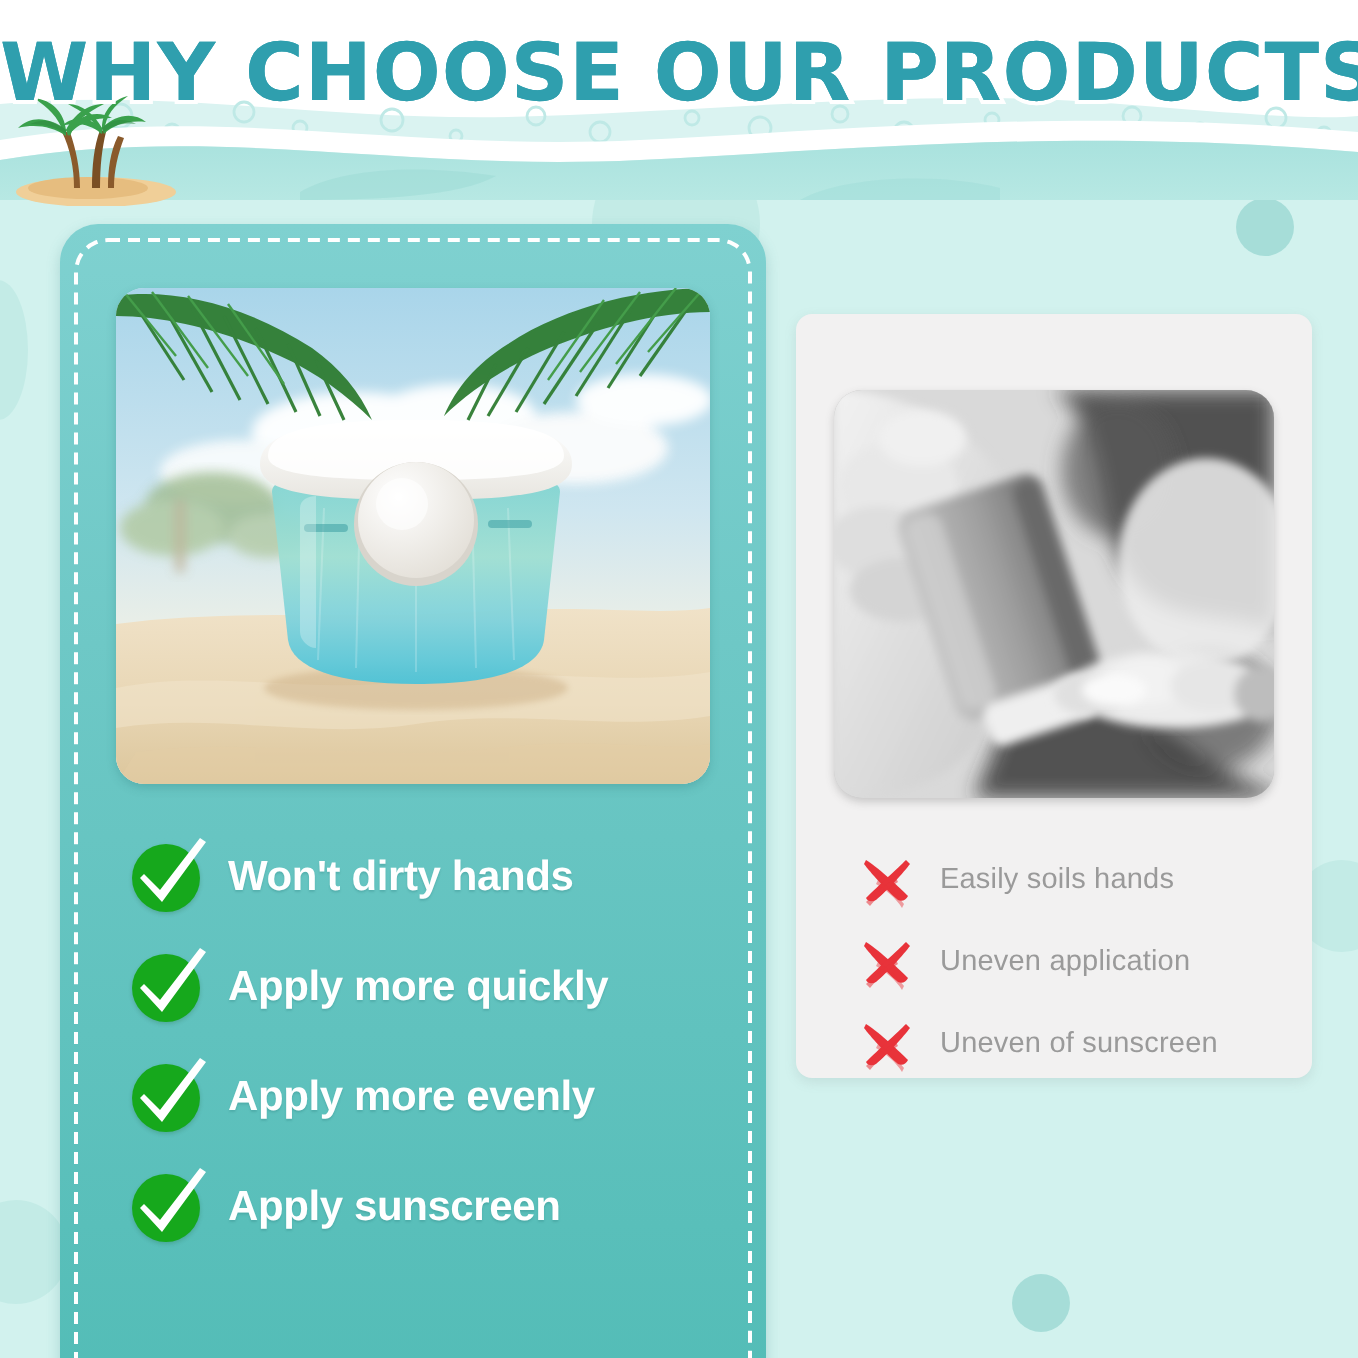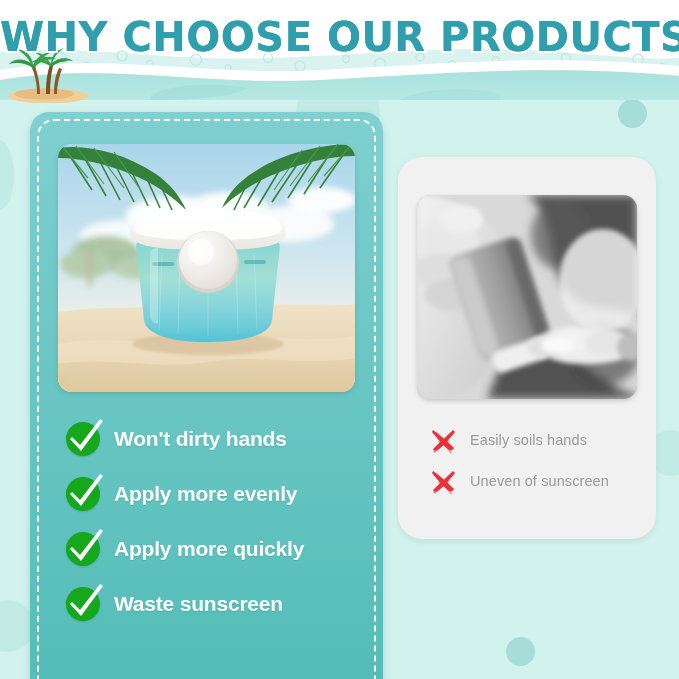--- a/index.html
+++ b/index.html
@@ -90,21 +90,21 @@
     font-size:21px;
     font-weight:bold;
     letter-spacing:-0.2px;
     text-shadow:0 1px 1px rgba(40,120,120,0.25);
     white-space:nowrap;
   }
 
   
   #right-card {
     position:absolute; left:398px; top:157px; width:258px; height:382px;
-    border-radius:24px;
+    border-radius:8px;
     background:#f2f1f1;
     box-shadow:0 2px 6px rgba(120,140,140,0.18);
     z-index:2;
   }
   #right-photo {
     position:absolute; left:19px; top:38px; width:220px; height:204px;
     border-radius:14px;
     overflow:hidden;
     background:#bdbdbd;
     box-shadow:0 2px 4px rgba(80,80,80,0.25);
@@ -355,37 +355,37 @@
         </svg>
       </span>
       <span class="pro-label">Won't dirty hands</span>
     </div>
     <div class="pro-row">
       <span class="check-badge">
         <svg width="44" height="44" viewBox="0 0 44 44">
           <path d="M9,22 L17,30 L37,4 L40,6 L18,36 L7,24 Z" fill="#ffffff"></path>
         </svg>
       </span>
-      <span class="pro-label">Apply more evenly</span>
+      <span class="pro-label">Apply more quickly</span>
     </div>
     <div class="pro-row">
       <span class="check-badge">
         <svg width="44" height="44" viewBox="0 0 44 44">
           <path d="M9,22 L17,30 L37,4 L40,6 L18,36 L7,24 Z" fill="#ffffff"></path>
         </svg>
       </span>
-      <span class="pro-label">Apply more quickly</span>
+      <span class="pro-label">Apply more evenly</span>
     </div>
     <div class="pro-row">
       <span class="check-badge">
         <svg width="44" height="44" viewBox="0 0 44 44">
           <path d="M9,22 L17,30 L37,4 L40,6 L18,36 L7,24 Z" fill="#ffffff"></path>
         </svg>
       </span>
-      <span class="pro-label">Waste sunscreen</span>
+      <span class="pro-label">Apply sunscreen</span>
     </div>
   </div>
 </div>
 
 <div id="right-card">
   <div id="right-photo">
     <svg width="220" height="204" viewBox="0 0 220 204" preserveAspectRatio="none">
       <defs>
         <linearGradient id="gskin" x1="0" y1="0" x2="1" y2="1">
           <stop offset="0%" stop-color="#f2f2f2"></stop>
@@ -460,16 +460,27 @@
     </div>
     <div class="con-row">
       <span class="cross-badge">
         <svg width="30" height="30" viewBox="0 0 30 30">
           <path d="M5,5 C10,8 20,17 26,23 C25,25 23,26 21,25 C15,20 7,11 4,7 Z" fill="#e8333a"></path>
           <path d="M25,5 C21,9 11,18 5,24 C6,26 8,26 10,25 C16,20 24,11 27,7 Z" fill="#e8333a"></path>
           <path d="M5,26 C9,22 15,17 20,14 L21,16 C16,19 10,24 7,28 Z" fill="#e8333a" opacity="0.55"></path>
           <path d="M24,27 C21,23 16,18 11,15 L10,17 C15,20 20,24 23,29 Z" fill="#e8333a" opacity="0.45"></path>
         </svg>
       </span>
+      <span class="con-label">Uneven application</span>
+    </div>
+    <div class="con-row">
+      <span class="cross-badge">
+        <svg width="30" height="30" viewBox="0 0 30 30">
+          <path d="M5,5 C10,8 20,17 26,23 C25,25 23,26 21,25 C15,20 7,11 4,7 Z" fill="#e8333a"></path>
+          <path d="M25,5 C21,9 11,18 5,24 C6,26 8,26 10,25 C16,20 24,11 27,7 Z" fill="#e8333a"></path>
+          <path d="M5,26 C9,22 15,17 20,14 L21,16 C16,19 10,24 7,28 Z" fill="#e8333a" opacity="0.55"></path>
+          <path d="M24,27 C21,23 16,18 11,15 L10,17 C15,20 20,24 23,29 Z" fill="#e8333a" opacity="0.45"></path>
+        </svg>
+      </span>
       <span class="con-label">Uneven of sunscreen</span>
     </div>
   </div>
 </div>
 
 </body></html>

